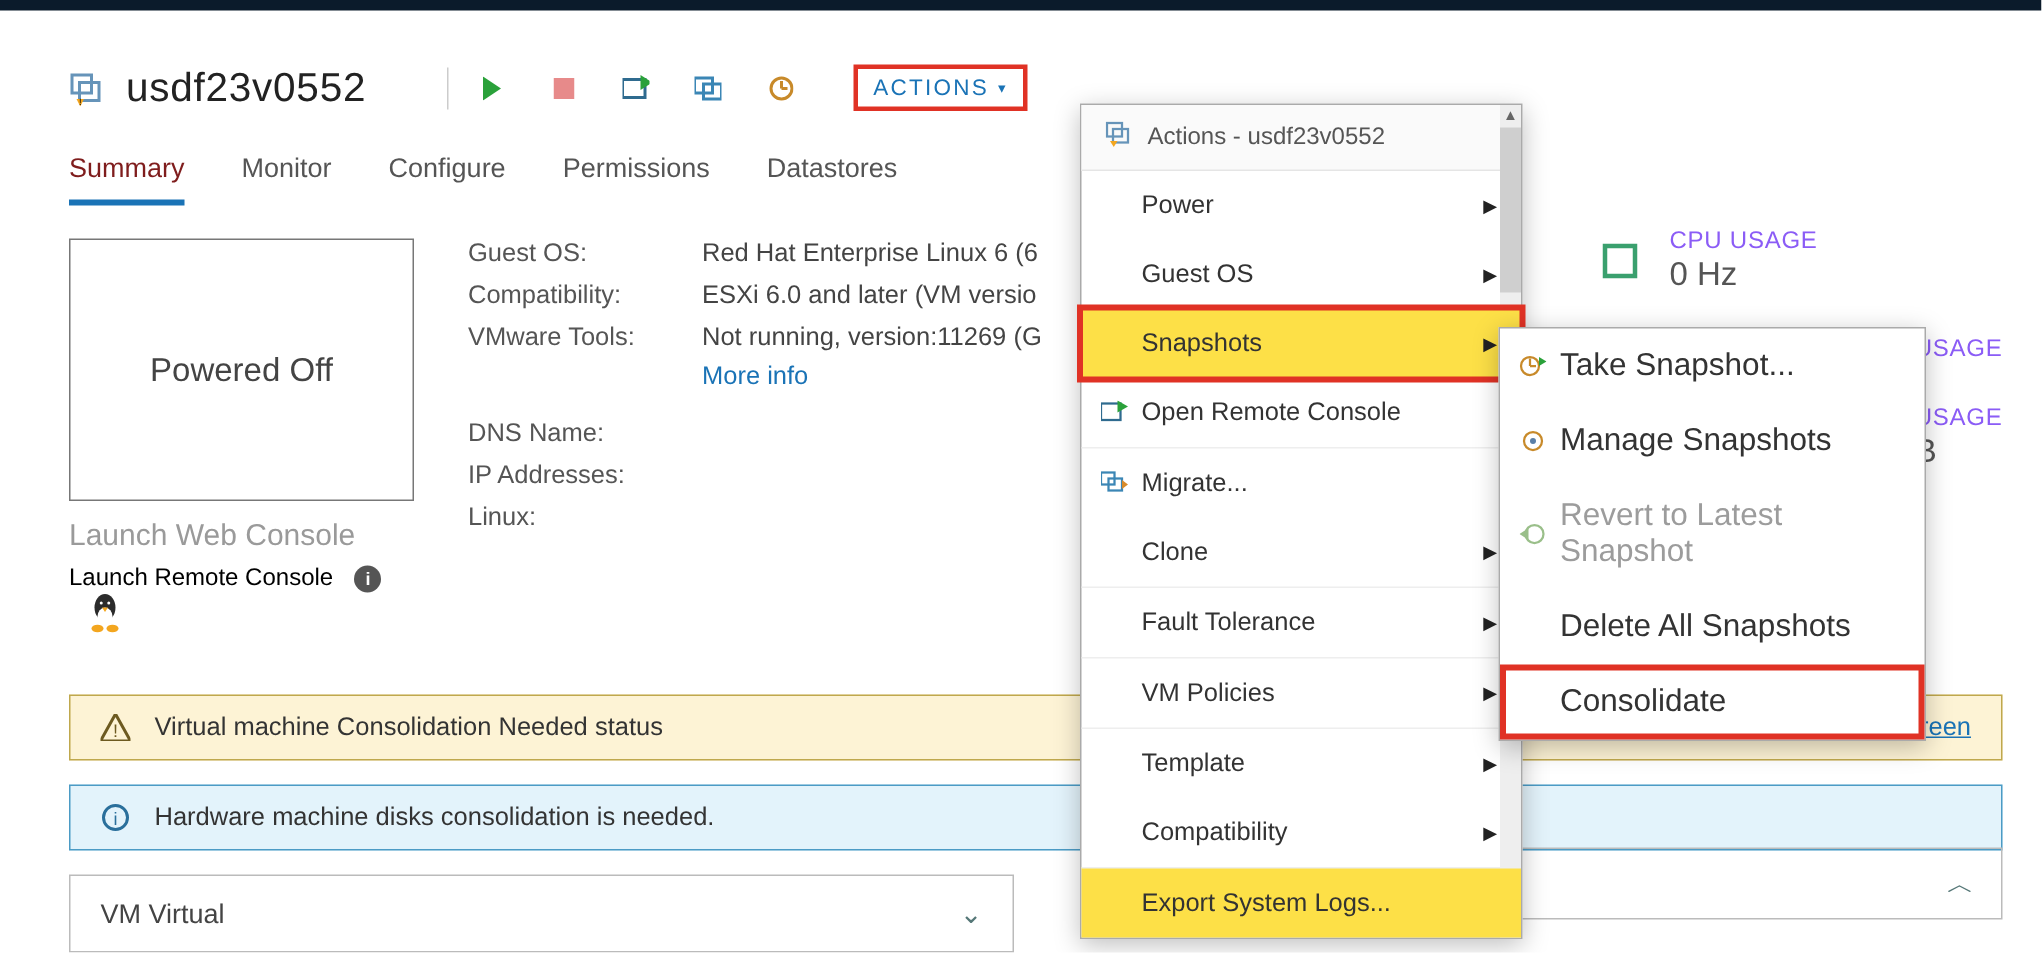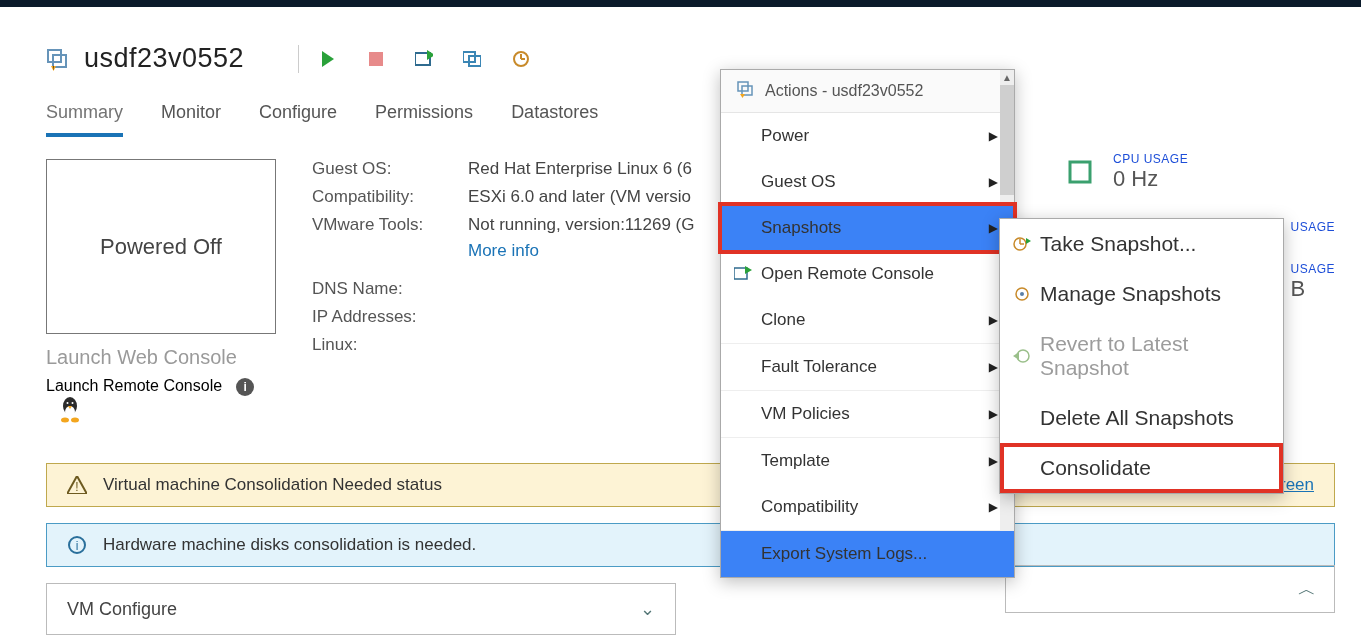--- a/index.html
+++ b/index.html
@@ -71,21 +71,21 @@
     border-bottom: 0;
     margin-bottom: 22px;
     font-size: 18px;
     color: #555;
   }
   .tabbar .tab {
     padding-bottom: 10px;
     cursor:pointer;
   }
   .tabbar .tab.active {
-    color: #737373;
+    color: #7f1d1d;
     border-bottom: 4px solid #1a73b6;
   }
   .main-body {
     display:flex;
     align-items:flex-start;
   }
   .leftcol {
     width: 248px;
     flex-shrink:0;
   }
@@ -120,21 +120,21 @@
   .kv-row .v{ color:#444; }
   .more-info{ color:#1a73b6; font-size:17px; margin-left:156px; margin-top:-2px; margin-bottom:18px; cursor:pointer; display:block;}
   .usage-col {
     position:absolute;
     right: 26px;
     top: 145px;
     width: 270px;
   }
   .usage-row { display:flex; align-items:center; margin-bottom: 28px; }
   .usage-icon { width:30px; height:30px; margin-right:18px; display:flex; align-items:center; justify-content:center;}
-  .usage-txt .u-label{ font-size:12px; color:#1d4ed8; letter-spacing:0.5px;}
+  .usage-txt .u-label{ font-size:16px; color:#8b5cf6; letter-spacing:0.5px;}
   .usage-txt .u-val{ font-size:22px; color:#555;}
   .alerts{ margin-top: 36px; }
   .alert{
     padding: 11px 20px;
     display:flex; align-items:center;
     font-size: 17px;
     margin-bottom: 16px;
     border:1px solid;
   }
   .alert.warn{ background:#fdf3d5; border-color:#bfa84d; color:#333;}
@@ -191,21 +191,21 @@
     font-size:17px;
     display:flex; align-items:center;
     position:relative;
     cursor:pointer;
   }
   .menu .m-item .licon{
     position:absolute; left:12px; top:50%; transform:translateY(-50%);
     width:20px; display:flex; align-items:center; justify-content:center;
   }
   .menu .m-item.hovered{
-    background:#3b82f6;
+    background:#fde047;
   }
   .menu .m-item .sub-arrow{
     margin-left:auto; font-size:12px; color:#222;
   }
   .menu .m-sep{ border-top:1px solid #eee; }
   .menu .m-item.highlight-red{
     outline:4px solid #e03225;
     outline-offset:-1px;
     z-index:51;
   }
@@ -287,20 +287,24 @@
             <rect x="6" y="6" width="12" height="10" fill="none" stroke="#3b86b5" stroke-width="2"></rect>
           </svg>
       </span>
       <span class="ai">
         <svg width="20" height="18">
             <circle cx="10" cy="9" r="7" fill="none" stroke="#c88a2a" stroke-width="2"></circle>
             <line x1="10" y1="9" x2="10" y2="4" stroke="#c88a2a" stroke-width="2"></line>
             <line x1="10" y1="9" x2="14" y2="9" stroke="#c88a2a" stroke-width="2"></line>
           </svg>
       </span>
+      <div class="actions-btn">
+        <span>ACTIONS</span>
+        <span class="chev">▾</span>
+      </div>
     </div>
   </div>
 
   <div class="tabbar">
     <div class="tab active">Summary</div>
     <div class="tab">Monitor</div>
     <div class="tab">Configure</div>
     <div class="tab">Permissions</div>
     <div class="tab">Datastores</div>
   </div>
@@ -398,21 +402,21 @@
         <svg width="18" height="18">
             <circle cx="9" cy="9" r="8" fill="none" stroke="#2a6f9b" stroke-width="2"></circle>
             <text x="9" y="14" font-size="12" text-anchor="middle" fill="#2a6f9b">i</text>
           </svg>
       </span>
       <span>Hardware machine disks consolidation is needed.</span>
     </div>
 
     <div class="left-panel-wrap">
       <div class="panel">
-        <span>VM Configure</span>
+        <span>VM Virtual</span>
         <span class="chev-down">⌄</span>
       </div>
     </div>
   </div>
 
   <div class="panel-r">
     <span class="chev-up">︿</span>
   </div>
 
   <div class="menu">
@@ -443,20 +447,30 @@
       <span class="sub-arrow">▶</span>
     </div>
     <div class="m-item">
       <span class="licon">
         <svg width="18" height="16">
             <rect x="0" y="2" width="13" height="11" fill="none" stroke="#2f6b8f" stroke-width="1.5"></rect>
             <polygon points="11,0 18,4 11,8" fill="#2aa13a"></polygon>
           </svg>
       </span>
       <span>Open Remote Console</span>
+    </div>
+    <div class="m-item m-sep">
+      <span class="licon">
+        <svg width="18" height="16">
+            <rect x="0" y="1" width="9" height="8" fill="none" stroke="#3b86b5" stroke-width="1.5"></rect>
+            <rect x="5" y="5" width="9" height="8" fill="none" stroke="#3b86b5" stroke-width="1.5"></rect>
+            <polygon points="14,6 18,9 14,12" fill="#d88a2a"></polygon>
+          </svg>
+      </span>
+      <span>Migrate...</span>
     </div>
     <div class="m-item">
       <span>Clone</span>
       <span class="sub-arrow">▶</span>
     </div>
     <div class="m-item m-sep">
       <span>Fault Tolerance</span>
       <span class="sub-arrow">▶</span>
     </div>
     <div class="m-item m-sep">

